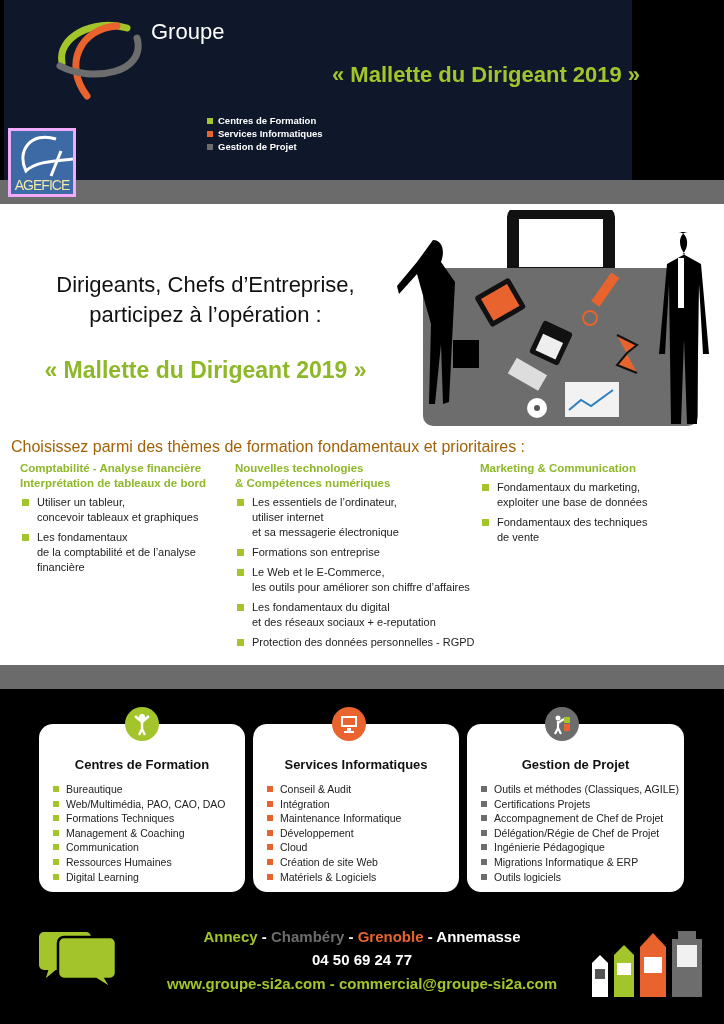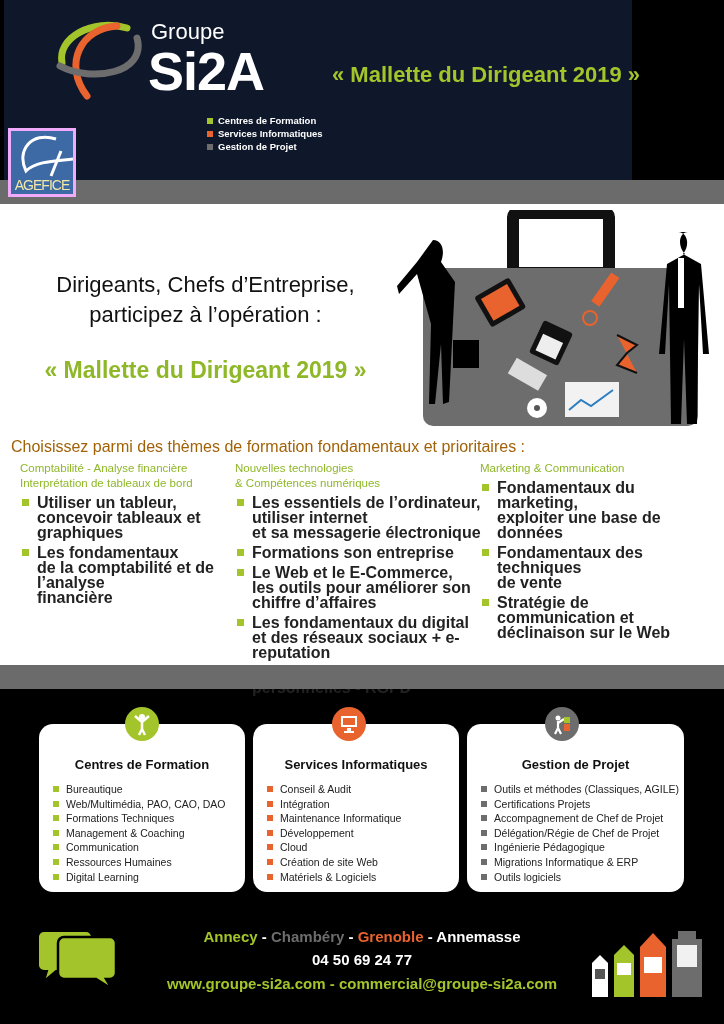--- a/index.html
+++ b/index.html
@@ -22,23 +22,23 @@
   .white-section { position:absolute; left:0; top:204px; width:724px; height:461px; background:#fff; }
   .band-bottom { position:absolute; left:0; top:665px; width:724px; height:24px; background:#6b6b6b; }
 
   .intro { position:absolute; left:18px; top:270px; width:375px; text-align:center; color:#111; font-size:22px; line-height:30px; }
   .intro-title { position:absolute; left:18px; top:357px; width:375px; text-align:center; color:#8fb829; font-size:23px; font-weight:bold; }
 
   .briefcase { position:absolute; left:395px; top:210px; width:325px; height:218px; }
 
   .choose { position:absolute; left:11px; top:438px; font-size:16px; color:#a16207; }
   .col { position:absolute; top:461px; }
-  .col-head { color:#8fb829; font-size:11.5px; font-weight:normal; line-height:15px; }
+  .col-head { color:#8fb829; font-size:11.5px; font-weight:bold; line-height:15px; }
   .col ul { list-style:none; margin-top:4px; }
-  .col li { position:relative; padding-left:17px; font-size:16px; color:#222; line-height:15px; margin-bottom:5px;font-weight:bold; }
+  .col li { position:relative; padding-left:17px; font-size:11px; color:#222; line-height:15px; margin-bottom:5px; }
   .col li::before { content:""; position:absolute; left:2px; top:4px; width:7px; height:7px; background:#a3c52b; }
 
   .card { position:absolute; top:724px; height:168px; background:#fff; border-radius:14px; }
   .card-title { text-align:center; font-weight:bold; font-size:13px; color:#111; margin-top:33px; }
   .card ul { list-style:none; margin:10px 0 0 13px; }
   .card li { position:relative; padding-left:14px; font-size:10.5px; color:#222; line-height:14.6px; }
   .card li::before { content:""; position:absolute; left:1px; top:4px; width:6px; height:6px; }
   .card.c1 li::before { background:#a3c52b; }
   .card.c2 li::before { background:#e8632d; }
   .card.c3 li::before { background:#6d6d6d; }
@@ -53,21 +53,20 @@
 </head>
 <body>
 
 <div class="header">
   <svg class="logo-swirl" viewBox="0 0 90 85">
     <path d="M10 45 C 5 20, 40 0, 75 10" stroke="#a3c52b" stroke-width="7" fill="none" stroke-linecap="round"></path>
     <path d="M65 8 C 30 10, 10 45, 35 78" stroke="#e8632d" stroke-width="7" fill="none" stroke-linecap="round"></path>
     <path d="M85 20 C 95 55, 40 65, 8 48" stroke="#6d6d6d" stroke-width="7" fill="none" stroke-linecap="round"></path>
   </svg>
   <div class="logo-groupe">Groupe</div>
-  <div class="logo-si2a">Si2A</div>
   <div class="legend">
     <div class="legend-item">
       <span class="legend-sq" style="background:#a3c52b"></span>
       <span>Centres de Formation</span>
     </div>
     <div class="legend-item">
       <span class="legend-sq" style="background:#e8632d"></span>
       <span>Services Informatiques</span>
     </div>
     <div class="legend-item">
@@ -147,21 +146,20 @@
     <li><span>Les fondamentaux du digital</span><br><span>et des réseaux sociaux + e-reputation</span></li>
     <li><span>Protection des données personnelles - RGPD</span></li>
   </ul>
 </div>
 
 <div class="col" style="left:480px; width:215px;">
   <div class="col-head">Marketing &amp; Communication</div>
   <ul>
     <li><span>Fondamentaux du marketing,</span><br><span>exploiter une base de données</span></li>
     <li><span>Fondamentaux des techniques</span><br><span>de vente</span></li>
-    <li><span>Stratégie de communication et</span><br><span>déclinaison sur le Web</span></li>
   </ul>
 </div>
 
 <div class="band-bottom"></div>
 
 <div class="card c1" style="left:39px; width:206px;">
   <div class="card-icon" style="left:86px; background:#a3c52b;">
     <svg width="20" height="24" viewBox="0 0 20 24">
         <circle cx="10" cy="5" r="3" fill="#fff"></circle>
         <path d="M10 9 v8 M10 17 l-3 6 M10 17 l3 6 M10 10 l-7 -6 M10 10 l7 -6" stroke="#fff" stroke-width="2.5" fill="none"></path>

